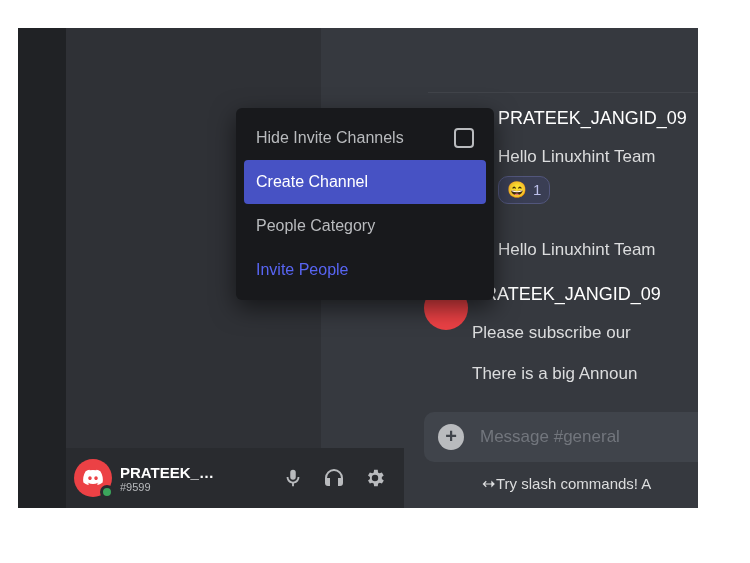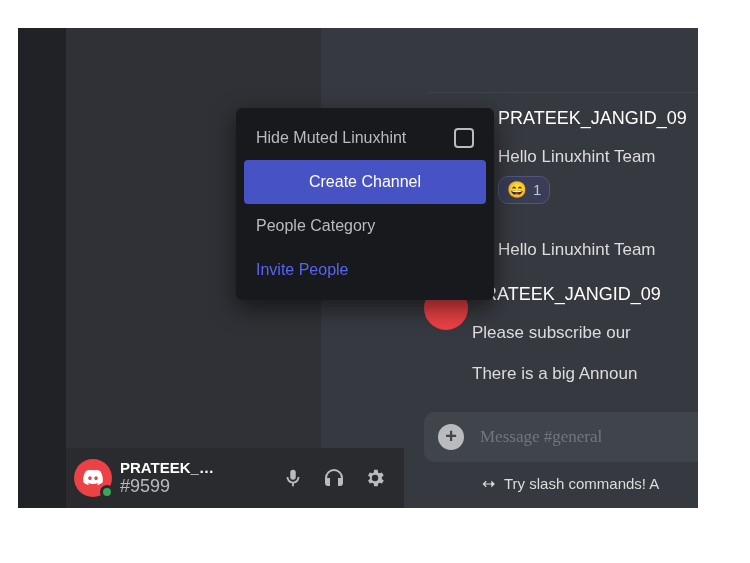--- a/index.html
+++ b/index.html
@@ -86,21 +86,21 @@
     .user-name {
       color: #ffffff;
       font-size: 15px;
       font-weight: 600;
       white-space: nowrap;
       overflow: hidden;
       text-overflow: ellipsis;
     }
     .user-tag {
       color: #b9bbbe;
-      font-size: 18px;
+      font-size: 11px;
     }
     .user-icons {
       display: flex;
       align-items: center;
       gap: 18px;
       margin-left: auto;
       padding-right: 10px;
     }
     .user-icons svg {
       fill: #b9bbbe;
@@ -188,31 +188,30 @@
     .plus-circle span {
       color: #40444b;
       font-size: 20px;
       font-weight: 700;
       line-height: 1;
       transform: translateY(-1px);
     }
     .msg-placeholder {
       color: #72767d;
       font-size: 17px;
-      font-family: Liberation Serif, serif;
     }
     .slash-tip {
       position: absolute;
       left: 78px;
       bottom: 16px;
       color: #dcddde;
       font-size: 15px;
       display: flex;
       align-items: center;
-      gap: 8px;
+      gap: 0;
     }
     .context-menu {
       position: absolute;
       left: 218px;
       top: 80px;
       width: 258px;
       background: #18191c;
       border-radius: 6px;
       box-shadow: 0 8px 24px rgba(0,0,0,.55);
       padding: 8px;
@@ -225,21 +224,20 @@
       height: 44px;
       padding: 0 12px;
       border-radius: 4px;
       color: #b9bbbe;
       font-size: 16px;
       cursor: pointer;
     }
     .menu-item.active {
       background: #4752c4;
       color: #ffffff;
-      justify-content: center;
     }
     .menu-item.invite {
       color: #5865f2;
     }
     .menu-checkbox {
       width: 20px;
       height: 20px;
       border: 2px solid #b9bbbe;
       border-radius: 4px;
       flex: none;
@@ -313,21 +311,21 @@
           <path d="M12 3a9 9 0 0 0-9 9v5a3 3 0 0 0 3 3h2v-8H5v0a7 7 0 0 1 14 0v0h-3v8h2a3 3 0 0 0 3-3v-5a9 9 0 0 0-9-9Z"></path>
         </svg>
       <svg width="22" height="22" viewBox="0 0 24 24">
           <path d="m19.4 13 .1-1-.1-1 2.1-1.6-2-3.5-2.5 1a7 7 0 0 0-1.7-1L15 3h-4l-.4 2.9a7 7 0 0 0-1.7 1l-2.5-1-2 3.5L6.5 11l-.1 1 .1 1-2.1 1.6 2 3.5 2.5-1a7 7 0 0 0 1.7 1L11 21h4l.4-2.9a7 7 0 0 0 1.7-1l2.5 1 2-3.5ZM12 15.5A3.5 3.5 0 1 1 15.5 12 3.5 3.5 0 0 1 12 15.5Z"></path>
         </svg>
     </div>
   </div>
 
   <div class="context-menu">
     <div class="menu-item">
-      <span>Hide Muted Linuxhint</span>
+      <span>Hide Invite Channels</span>
       <span class="menu-checkbox"></span>
     </div>
     <div class="menu-item active">
       <span>Create Channel</span>
     </div>
     <div class="menu-item">
       <span>People Category</span>
     </div>
     <div class="menu-item invite">
       <span>Invite People</span>

